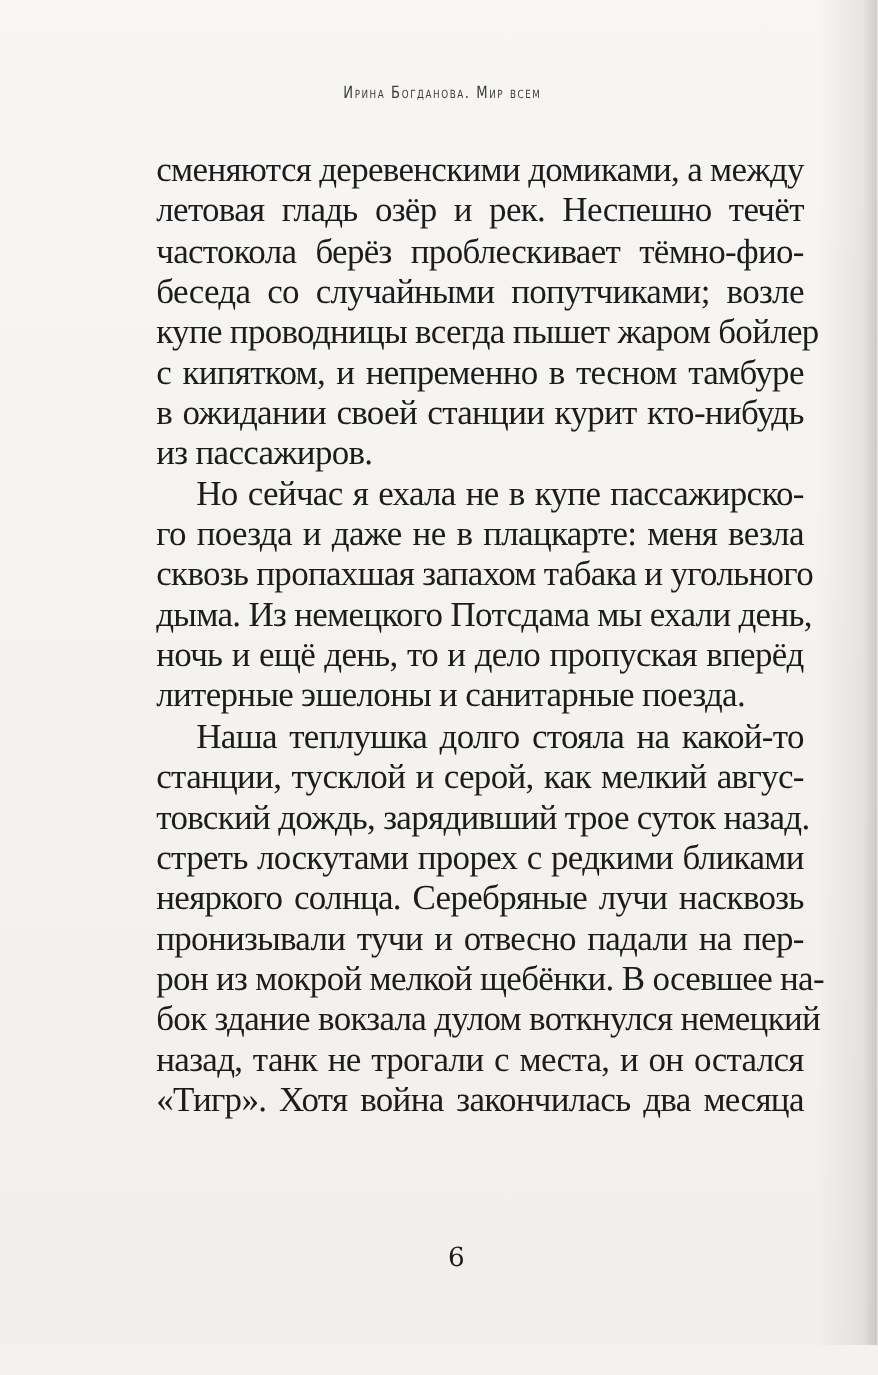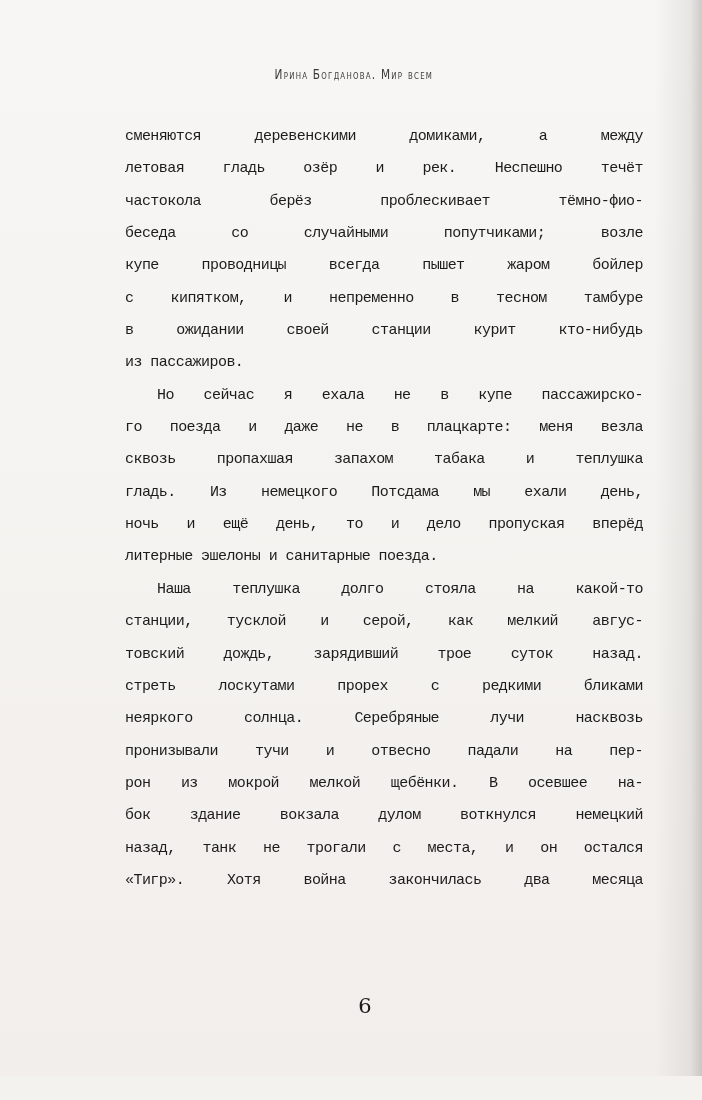--- a/index.html
+++ b/index.html
@@ -35,22 +35,22 @@
       font-variant: small-caps;
       font-weight: normal;
       transform: scaleX(0.78);
       transform-origin: 364px 0;
     }
     .body-text {
       position: absolute;
       top: 121px;
       left: 125px;
       width: 518px;
-      font-family: Liberation Mono, monospace;
-      font-size: 15px;
+      font-family: Liberation Serif, serif;
+      font-size: 28px;
       line-height: 32.35px;
       color: #1c1c1c;
     }
     .line {
       display: block;
       white-space: nowrap;
       text-align: justify;
       text-align-last: justify;
       height: 32.35px;
       letter-spacing: -0.55px;
@@ -82,22 +82,22 @@
       <span class="line">сменяются деревенскими домиками, а между</span>
       <span class="line">летовая гладь озёр и рек. Неспешно течёт</span>
       <span class="line">частокола берёз проблескивает тёмно-фио-</span>
       <span class="line">беседа со случайными попутчиками; возле</span>
       <span class="line">купе проводницы всегда пышет жаром бойлер</span>
       <span class="line">с кипятком, и непременно в тесном тамбуре</span>
       <span class="line">в ожидании своей станции курит кто-нибудь</span>
       <span class="line last">из пассажиров.</span>
       <span class="line indent">Но сейчас я ехала не в купе пассажирско-</span>
       <span class="line">го поезда и даже не в плацкарте: меня везла</span>
-      <span class="line">сквозь пропахшая запахом табака и теплушка</span>
-      <span class="line">гладь. Из немецкого Потсдама мы ехали день,</span>
+      <span class="line">сквозь пропахшая запахом табака и угольного</span>
+      <span class="line">дыма. Из немецкого Потсдама мы ехали день,</span>
       <span class="line">ночь и ещё день, то и дело пропуская вперёд</span>
       <span class="line last">литерные эшелоны и санитарные поезда.</span>
       <span class="line indent">Наша теплушка долго стояла на какой-то</span>
       <span class="line">станции, тусклой и серой, как мелкий авгус-</span>
       <span class="line">товский дождь, зарядивший трое суток назад.</span>
       <span class="line">стреть лоскутами прорех с редкими бликами</span>
       <span class="line">неяркого солнца. Серебряные лучи насквозь</span>
       <span class="line">пронизывали тучи и отвесно падали на пер-</span>
       <span class="line">рон из мокрой мелкой щебёнки. В осевшее на-</span>
       <span class="line">бок здание вокзала дулом воткнулся немецкий</span>

